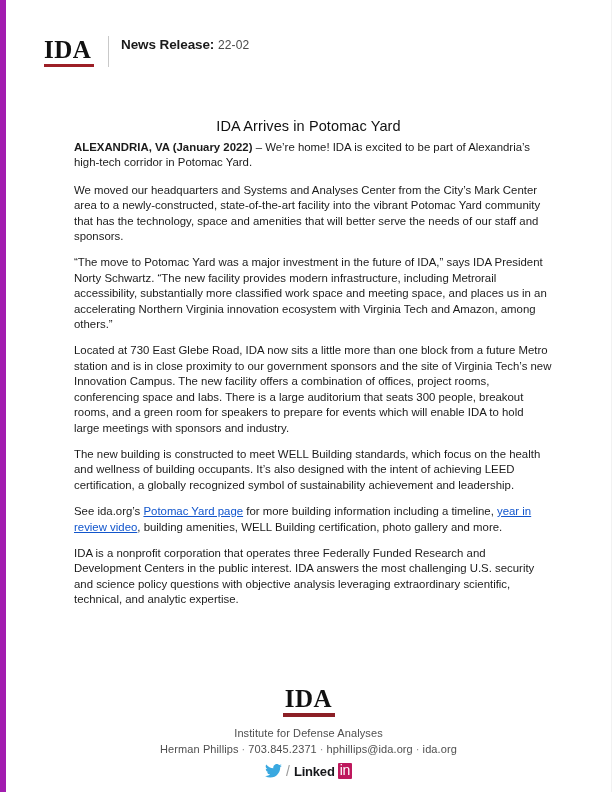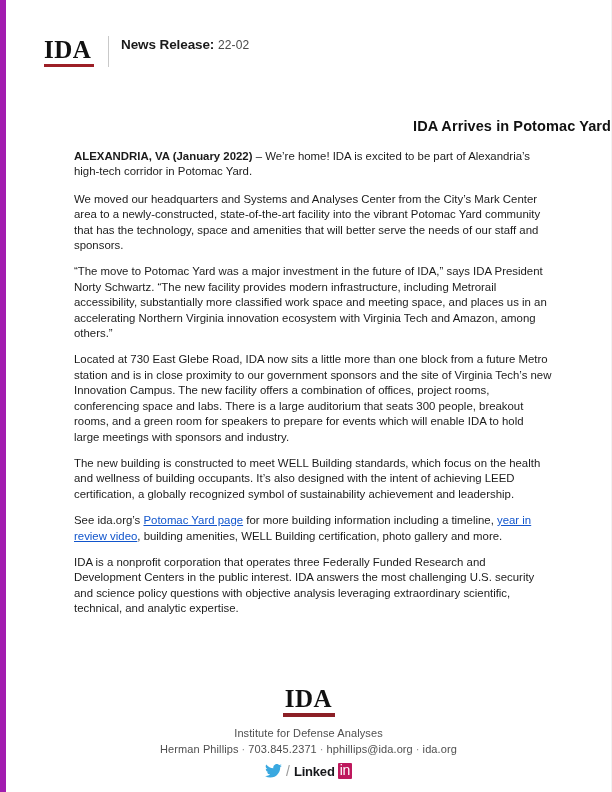--- a/index.html
+++ b/index.html
@@ -90,30 +90,30 @@
     line-height: 15px;
     margin-top: 1px;
   }
 
   
   .doc-title {
     position: absolute;
     left: 0;
     right: 0;
     top: 118px;
-    text-align: right;
+    text-align: center;
     font-size: 14.5px;
-    font-weight: bold;
+    font-weight: normal;
     color: #111111;
     letter-spacing: 0.1px;
   }
   .content {
     position: absolute;
     left: 68px;
-    top: 149px;
+    top: 140px;
     width: 478px;
   }
   .para {
     font-size: 11.4px;
     line-height: 15.4px;
     color: #1b1b1b;
     margin: 0 0 11px 0;
     text-align: left;
   }
   .para.lead {

